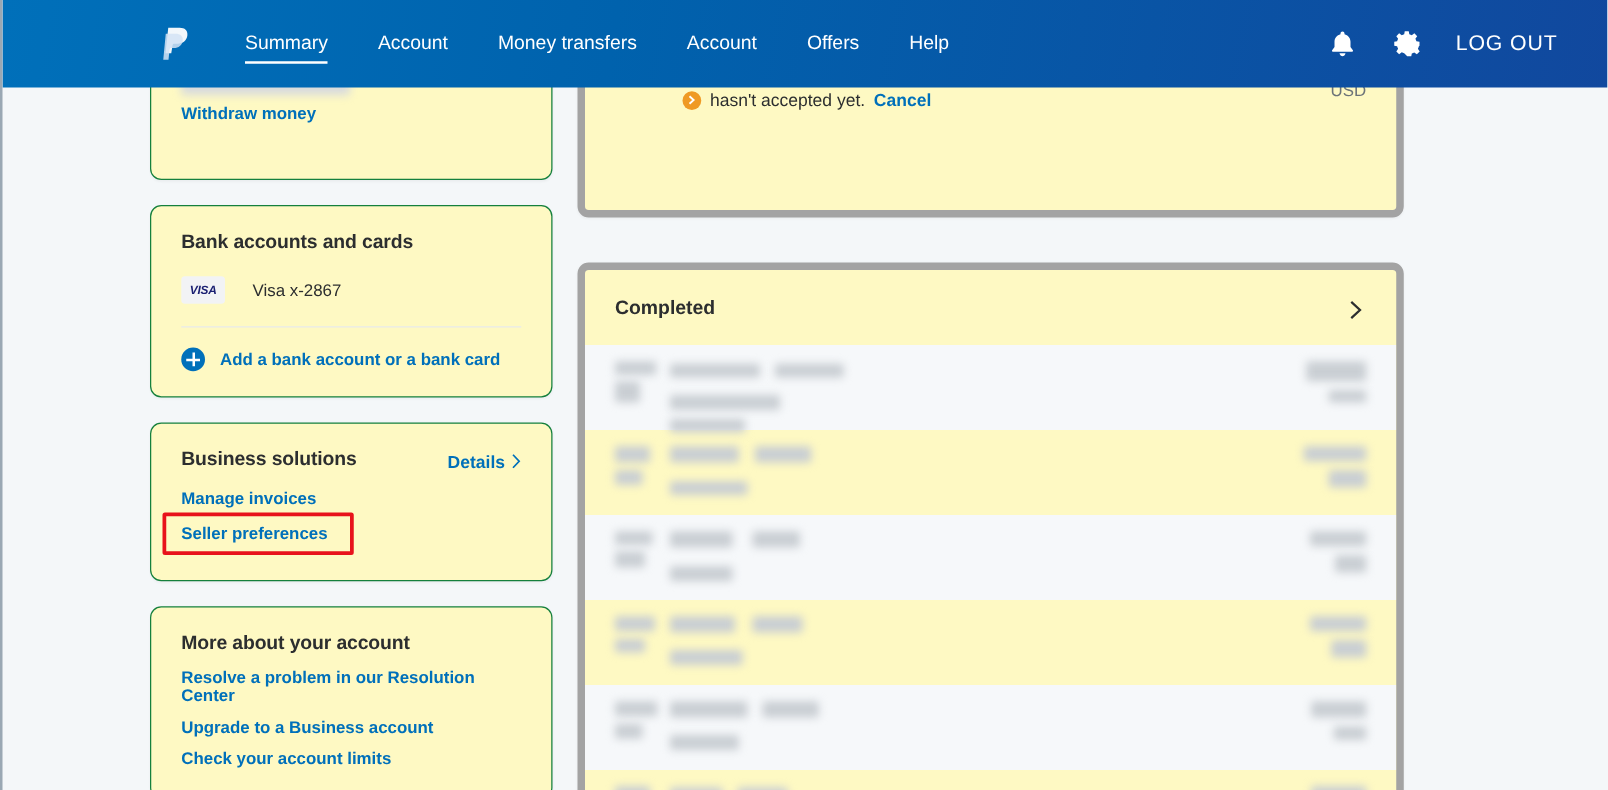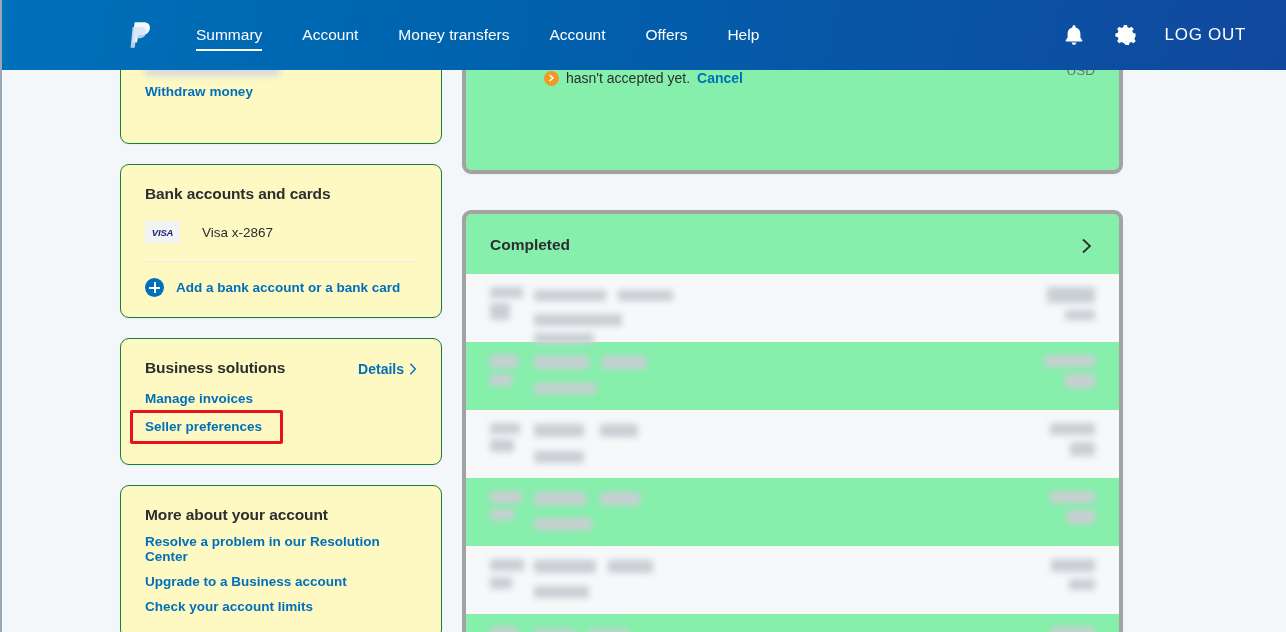--- a/index.html
+++ b/index.html
@@ -126,22 +126,22 @@
     padding: 6px 18px 7px 12px; margin-left: -15px; margin-top: 4px;
   }
 
   
   .mab-links .link { display: block; margin-top: 10px; }
 
   
   .right-col { position: absolute; left: 460px; top: -44px; width: 661px; }
 
   .panel {
-    background: #86efac;
-    border: 4px solid #a3a3a3;
+    background: #fef9c3;
+    border: 6px solid #a3a3a3;
     border-radius: 9px;
     box-shadow: 0 1px 2px rgba(0,0,0,0.04);
     overflow: hidden;
   }
 
   
   .pending-panel { height: 148px; margin-bottom: 36px; position: relative; }
   .pending-row { display: flex; padding: 16px 24px 0 24px; position: relative; }
   .pend-date {
     width: 54px; font-size: 14px; color: #6c7378; flex: none;

